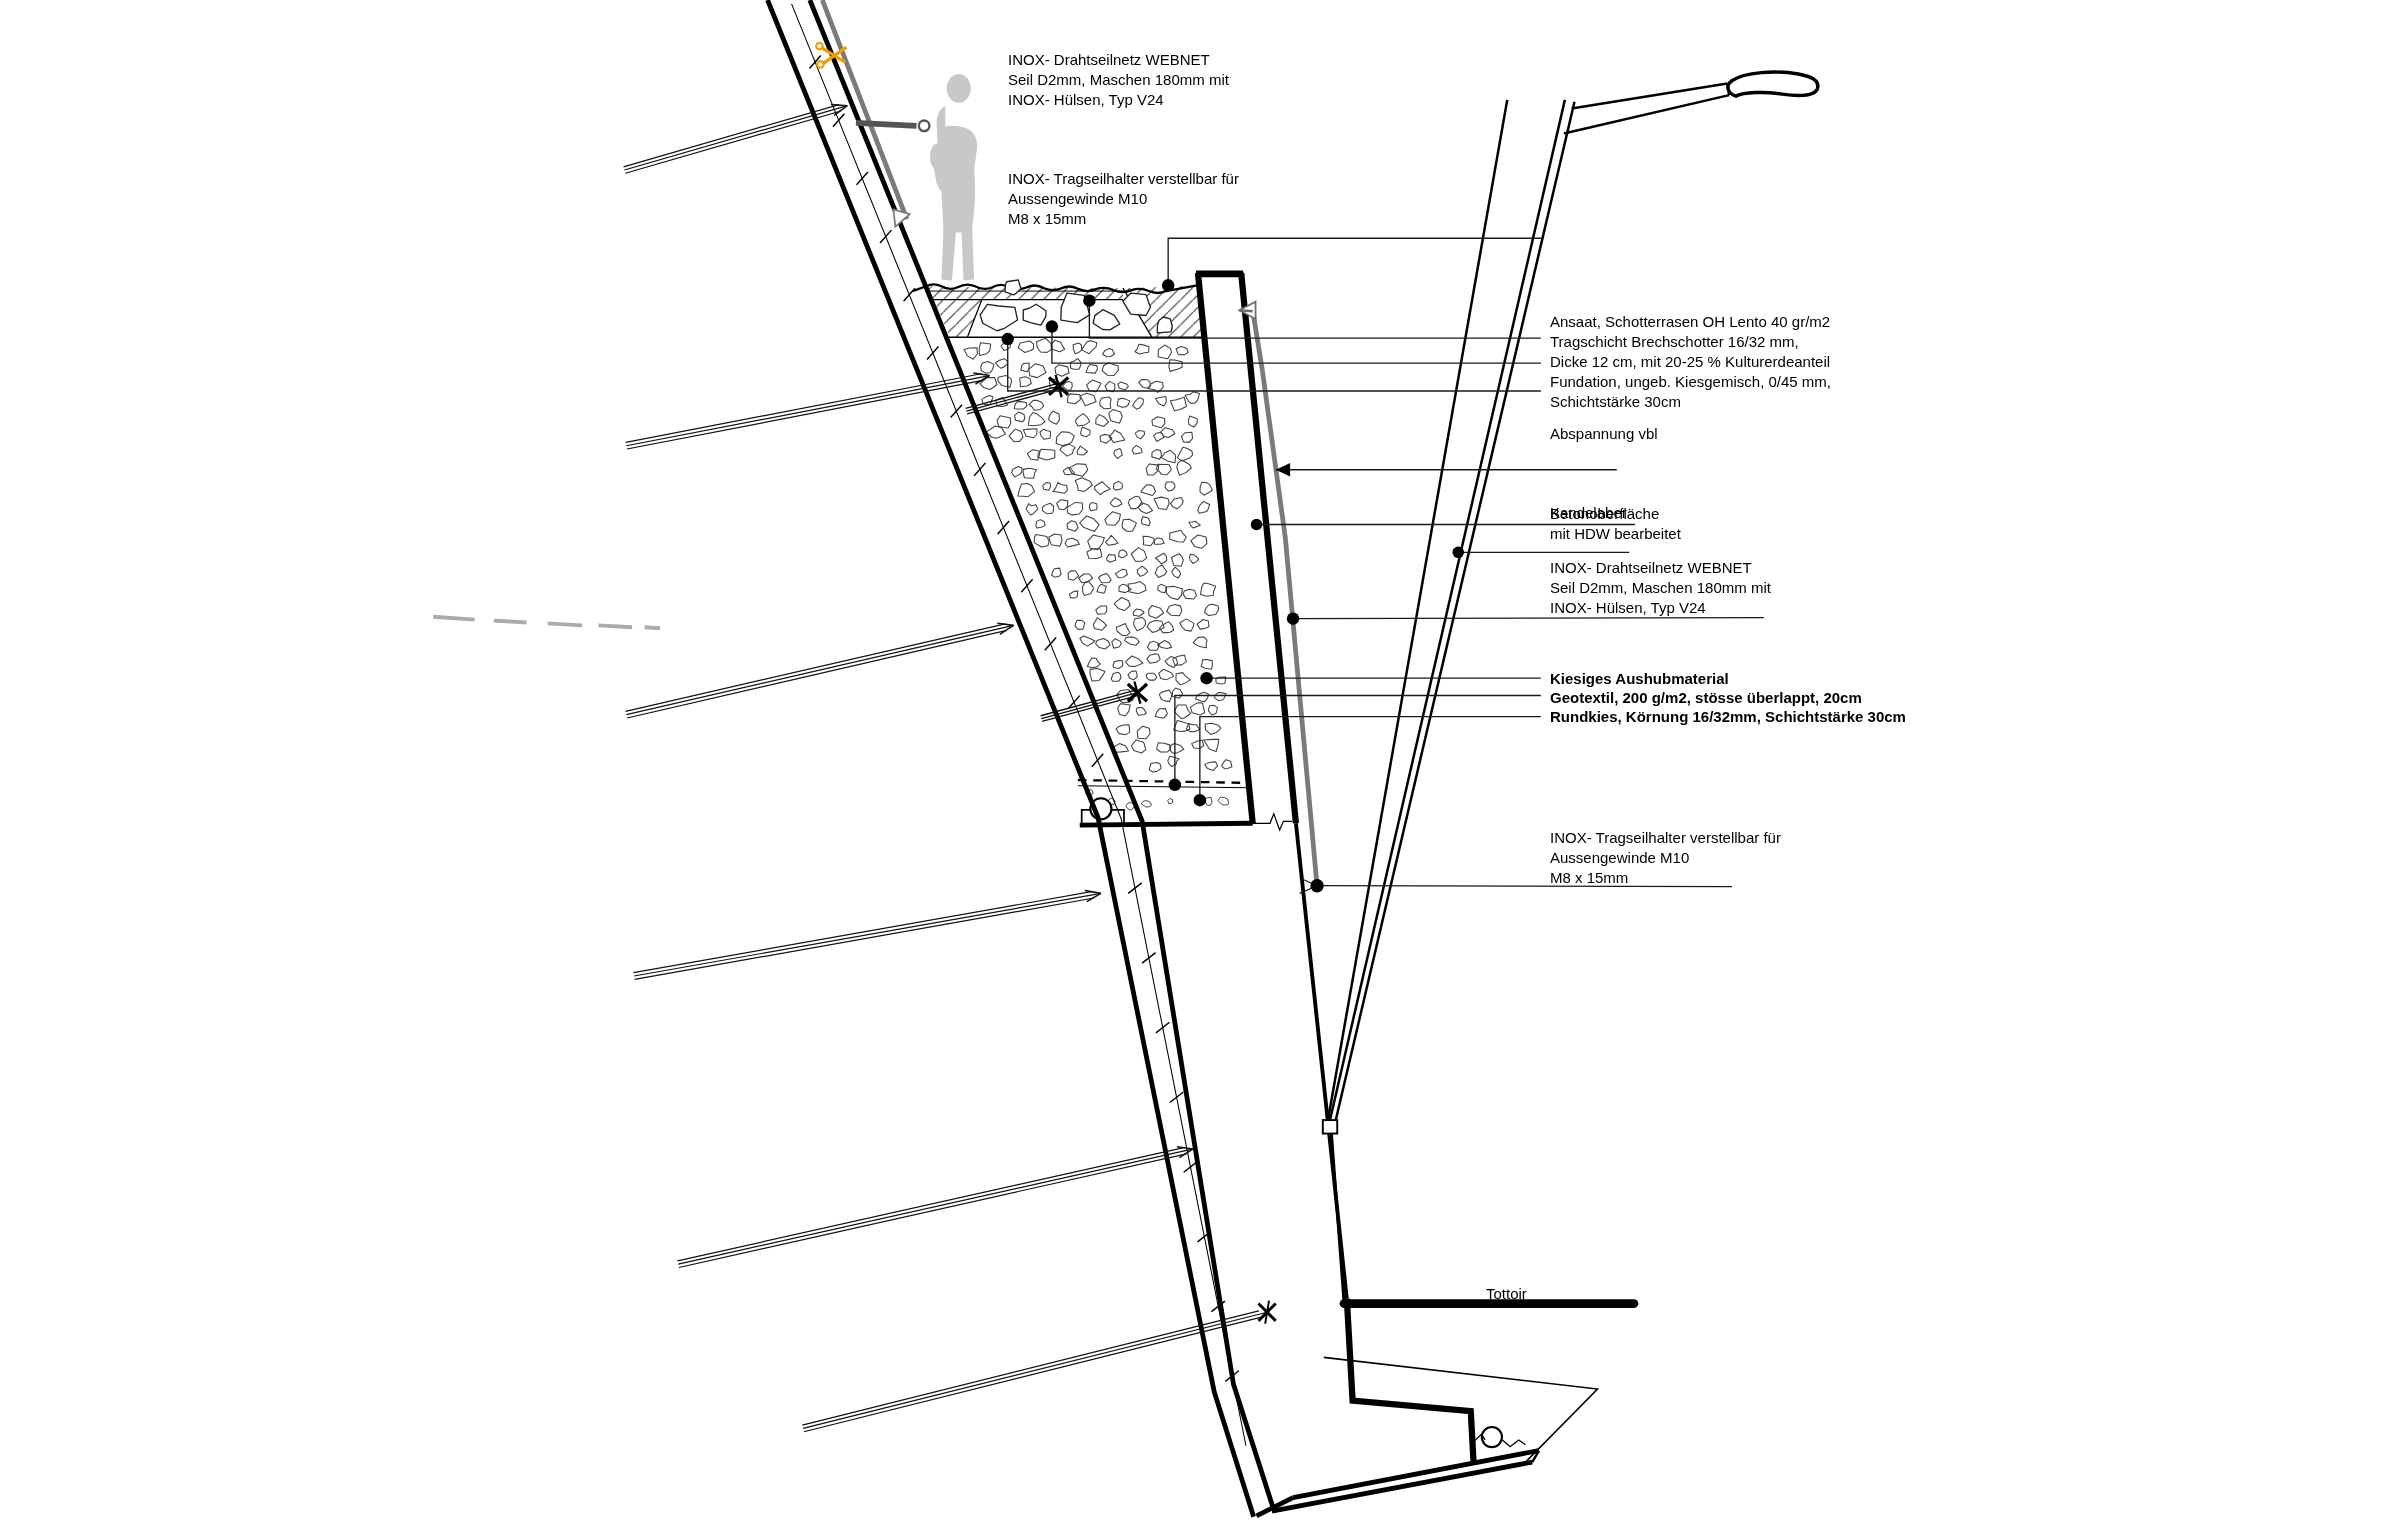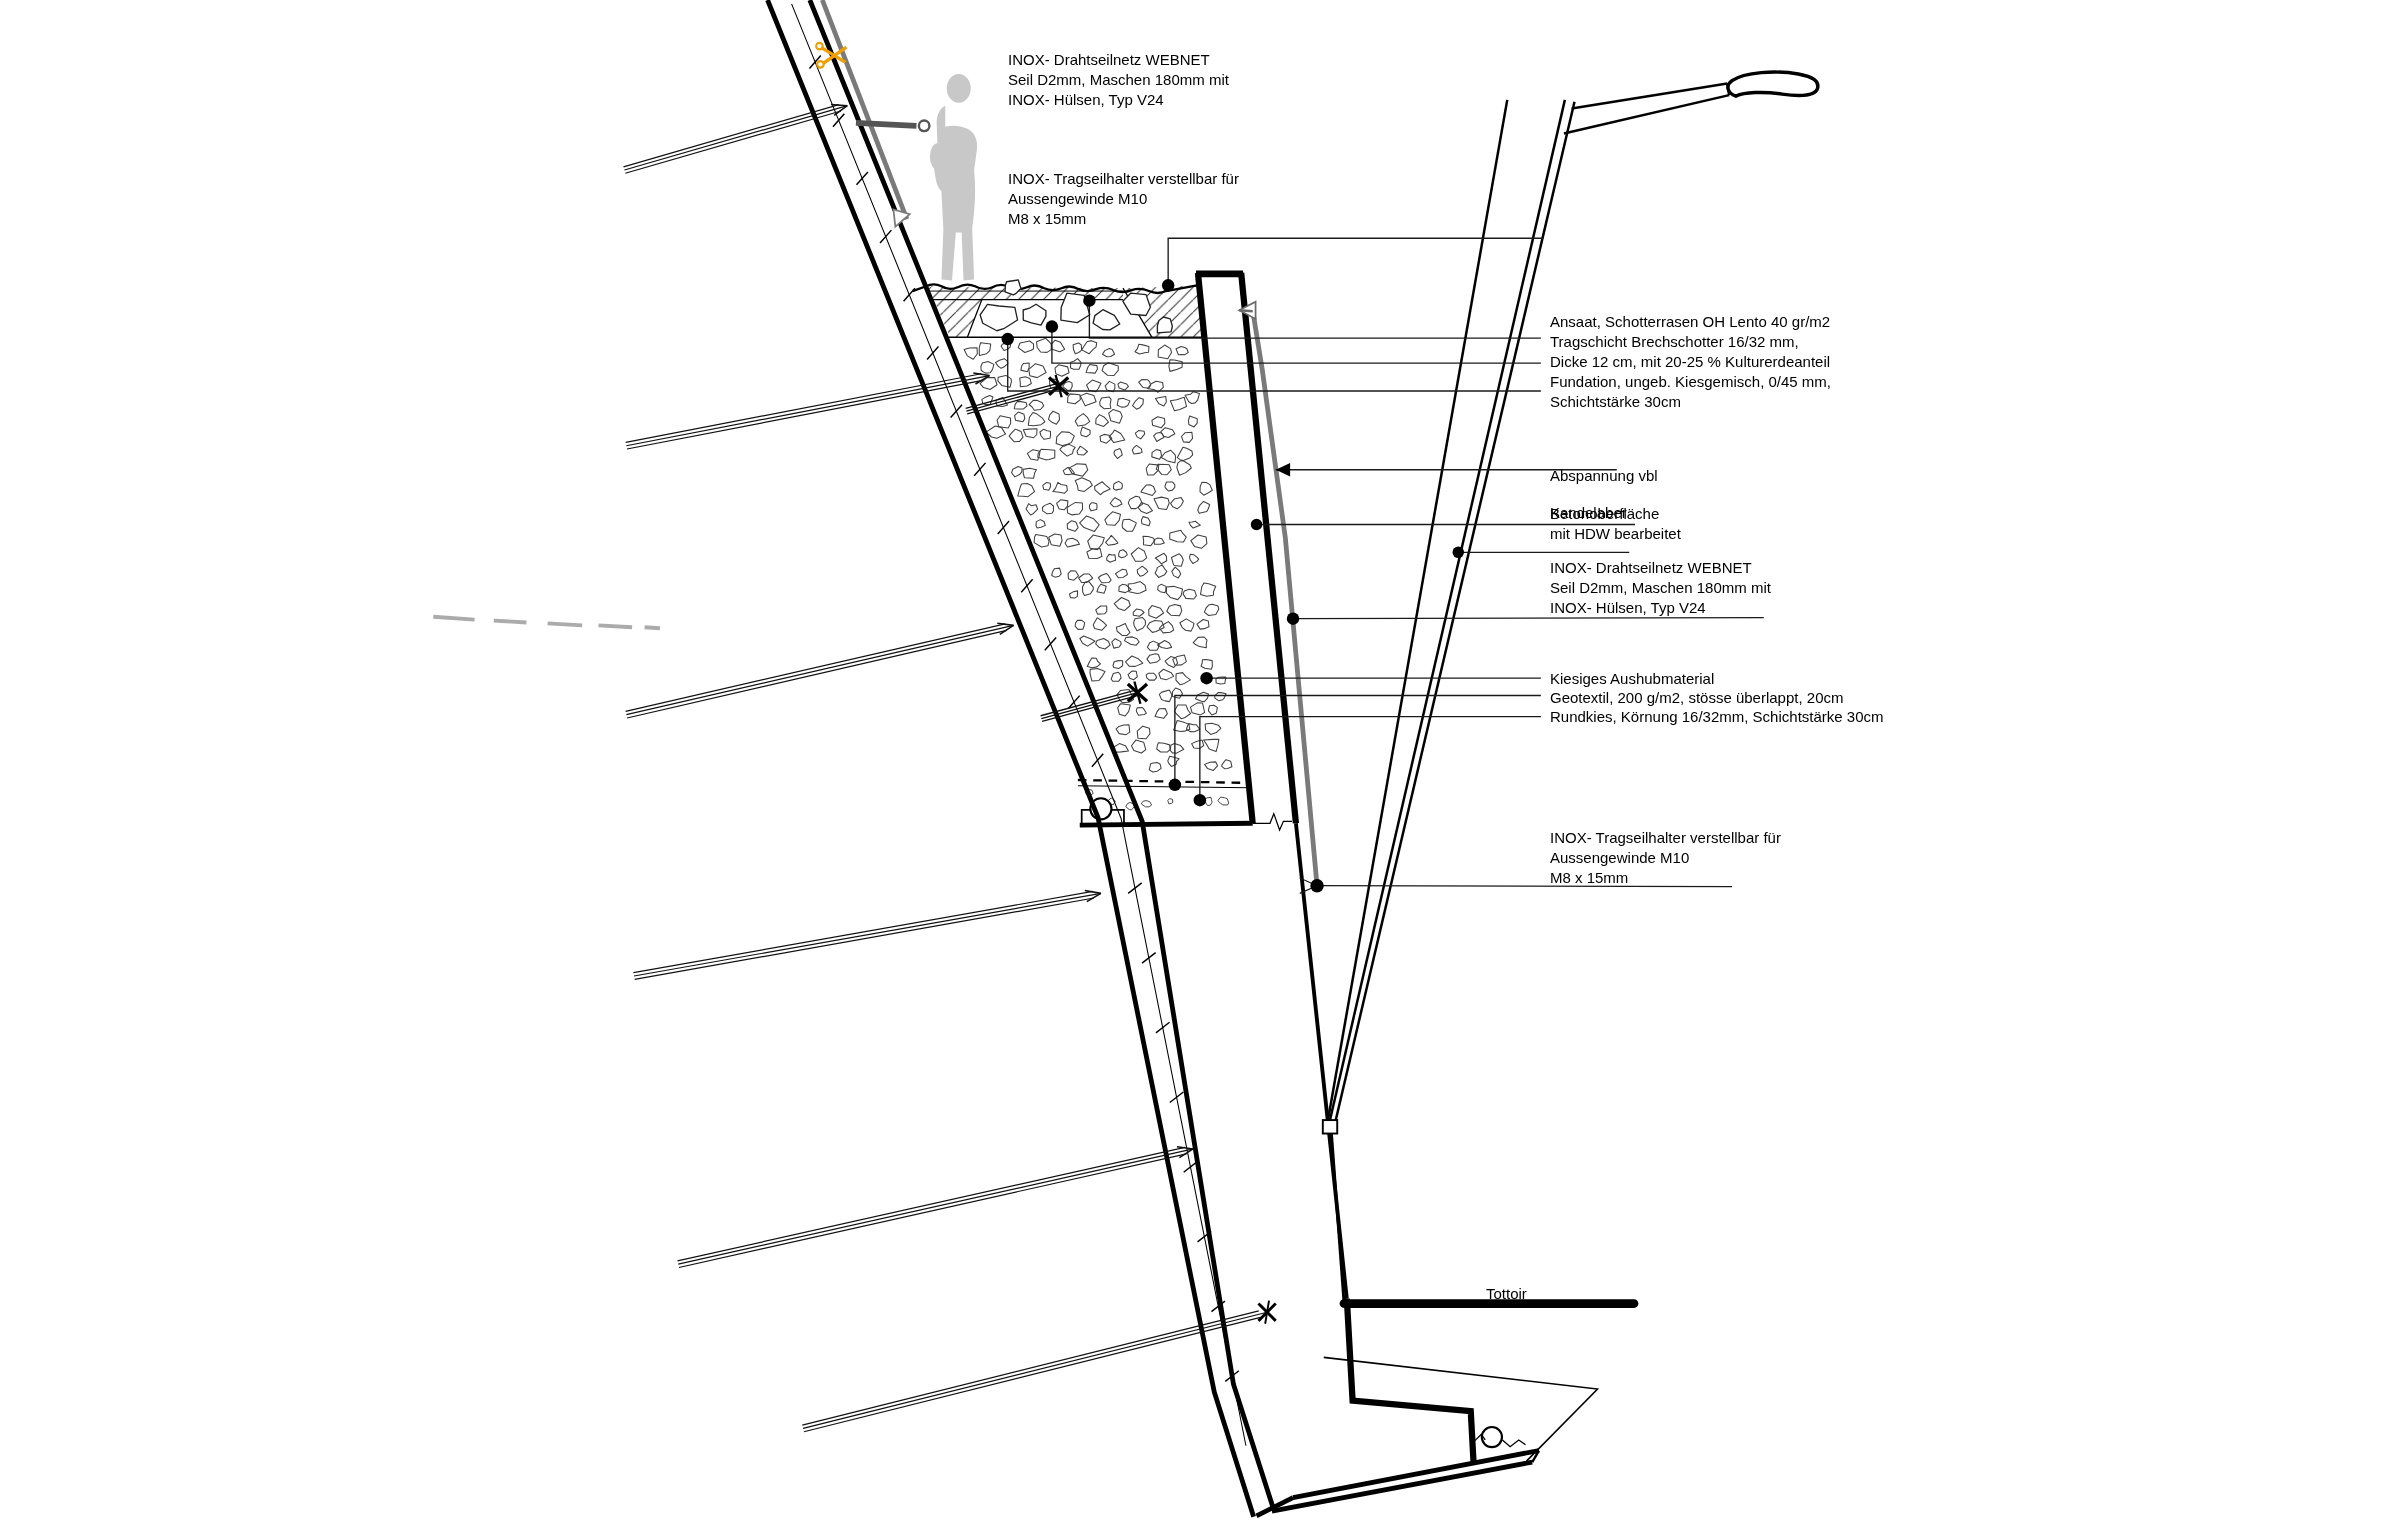--- a/index.html
+++ b/index.html
@@ -1,21 +1,21 @@
 <!DOCTYPE html>
 <html><head>
 <meta charset="utf-8">
 <style>
   html,body{margin:0;padding:0;background:#fff;}
   .stage{position:relative;width:2402px;height:1537px;background:#fff;overflow:hidden;
          font-family:"Liberation Sans", sans-serif;margin-left:44px;}
   .stage svg{position:absolute;left:0;top:0;}
   .lbl{position:absolute;color:#000;}
   .ln{height:20px;line-height:20px;font-size:15px;white-space:nowrap;letter-spacing:0px;}
-  .lh20 .ln{height:19px;line-height:19px;}
+  .lh20 .ln{height:19px;line-height:19px;font-weight:bold;}
 </style>
 </head>
 <body>
 
 <div class="stage">
 
 <svg id="dwg" width="2402" height="1537" viewBox="0 0 2500 1600">
   <defs>
     <pattern id="hatch" width="13" height="13" patternUnits="userSpaceOnUse">
       <line x1="0" y1="13" x2="13" y2="0" stroke="#2f2f2f" stroke-width="1.1"></line>
@@ -447,21 +447,21 @@
   <div class="ln">Aussengewinde M10</div>
   <div class="ln">M8 x 15mm</div>
 </div>
 <div class="lbl" style="left:1506px;top:312px">
   <div class="ln">Ansaat, Schotterrasen OH Lento 40 gr/m2</div>
   <div class="ln">Tragschicht Brechschotter 16/32 mm,</div>
   <div class="ln">Dicke 12 cm, mit 20-25 % Kulturerdeanteil</div>
   <div class="ln">Fundation, ungeb. Kiesgemisch, 0/45 mm,</div>
   <div class="ln">Schichtstärke 30cm</div>
 </div>
-<div class="lbl" style="left:1506px;top:466px">
+<div class="lbl" style="left:1506px;top:424px">
   <div class="ln">Abspannung vbl</div>
 </div>
 <div class="lbl" style="left:1506px;top:504px">
   <div class="ln">Betonoberfläche</div>
   <div class="ln">mit HDW bearbeitet</div>
 </div>
 <div class="lbl" style="left:1506px;top:503px">
   <div class="ln">Kandelaber</div>
 </div>
 <div class="lbl" style="left:1506px;top:558px">

